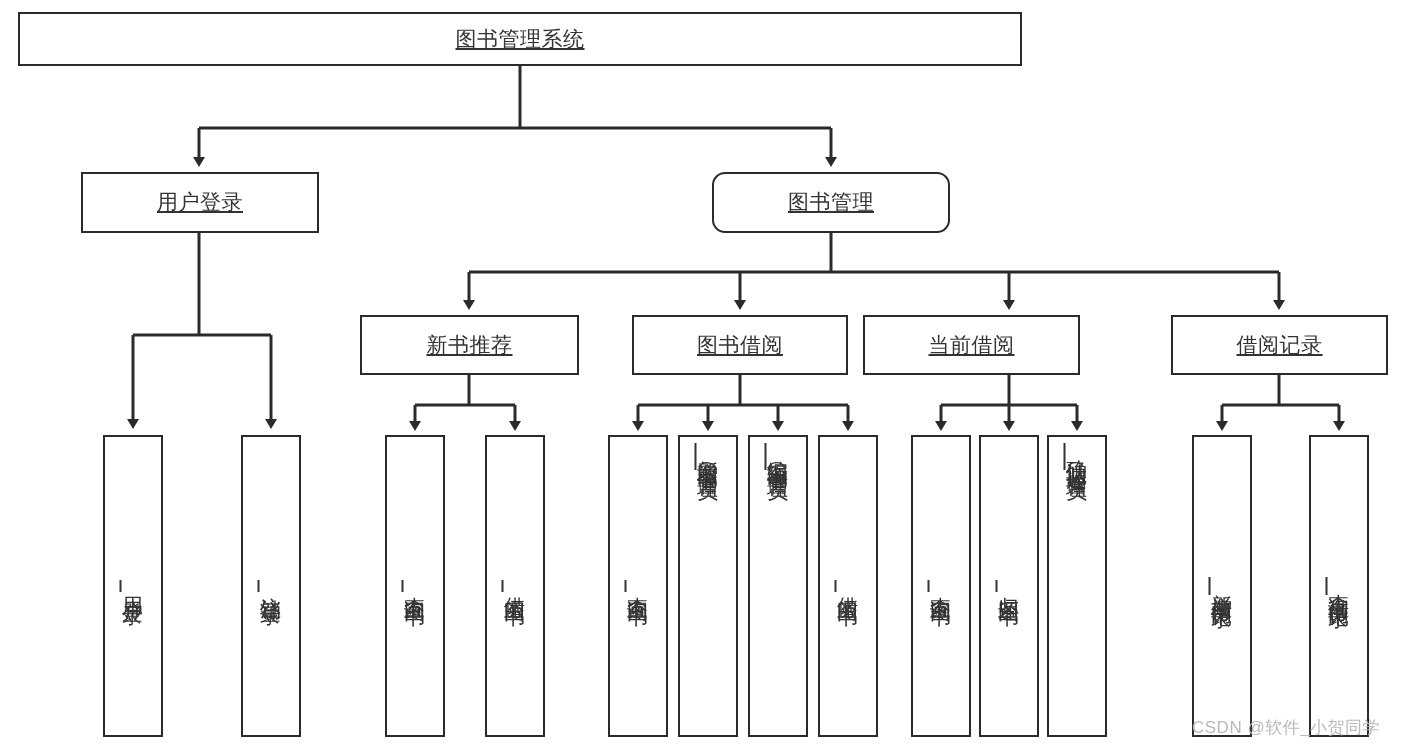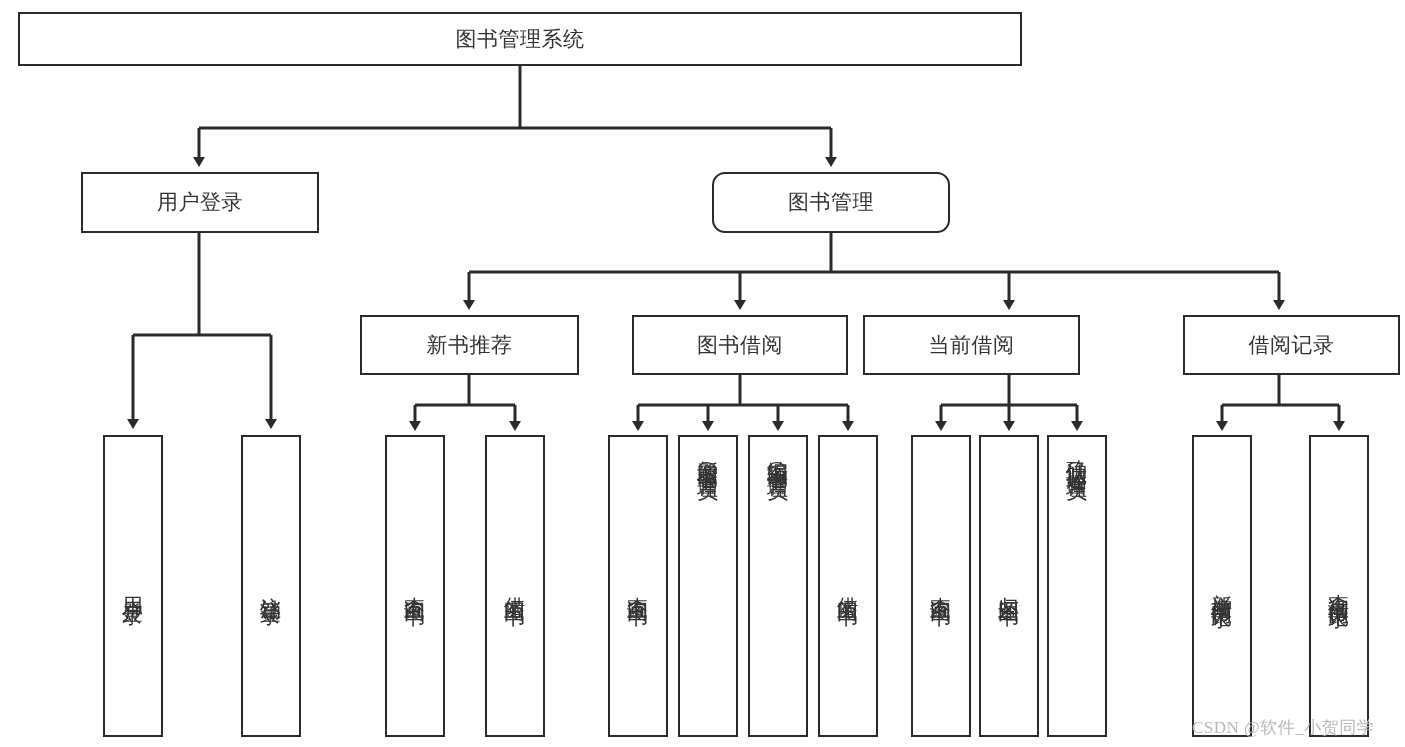--- a/index.html
+++ b/index.html
@@ -34,20 +34,21 @@
     justify-content: center;
     overflow: hidden;
   }
   .node-label {
     color: #333333;
     font-size: 21px;
     line-height: 1.15;
     letter-spacing: 0.5px;
     white-space: nowrap;
     text-align: center;
+    text-decoration: underline;
   }
   
   .node-box.vertical {
     align-items: flex-start;
     padding-top: 6px;
   }
   .node-box.vertical.centered {
     align-items: center;
     padding-top: 0;
   }
@@ -136,21 +137,21 @@
 
   <div class="node-box" style="left:360px; top:315px; width:219px; height:60px;">
     <span class="node-label">新书推荐</span>
   </div>
   <div class="node-box" style="left:632px; top:315px; width:216px; height:60px;">
     <span class="node-label">图书借阅</span>
   </div>
   <div class="node-box" style="left:863px; top:315px; width:217px; height:60px;">
     <span class="node-label">当前借阅</span>
   </div>
-  <div class="node-box" style="left:1171px; top:315px; width:217px; height:60px;margin-left:12px;">
+  <div class="node-box" style="left:1171px; top:315px; width:217px; height:60px;">
     <span class="node-label">借阅记录</span>
   </div>
 
   <div class="node-box vertical centered" style="left:103px; top:435px; width:60px; height:302px;">
     <span class="node-label vertical">用户登录</span>
   </div>
   <div class="node-box vertical centered" style="left:241px; top:435px; width:60px; height:302px;">
     <span class="node-label vertical">注销登录</span>
   </div>
 
@@ -184,15 +185,15 @@
     <span class="node-label vertical">确认归还（管理员）</span>
   </div>
 
   <div class="node-box vertical centered" style="left:1192px; top:435px; width:60px; height:302px;">
     <span class="node-label vertical">新增借阅记录</span>
   </div>
   <div class="node-box vertical centered" style="left:1309px; top:435px; width:60px; height:302px;">
     <span class="node-label vertical">查询借阅记录</span>
   </div>
 
-  <div class="watermark" style="left:1192px; top:716px;font-family:Liberation Serif, serif;">CSDN @软件_小贺同学</div>
+  <div class="watermark" style="left:1192px; top:716px;">CSDN @软件_小贺同学</div>
 
 </div>
 
 </body></html>

